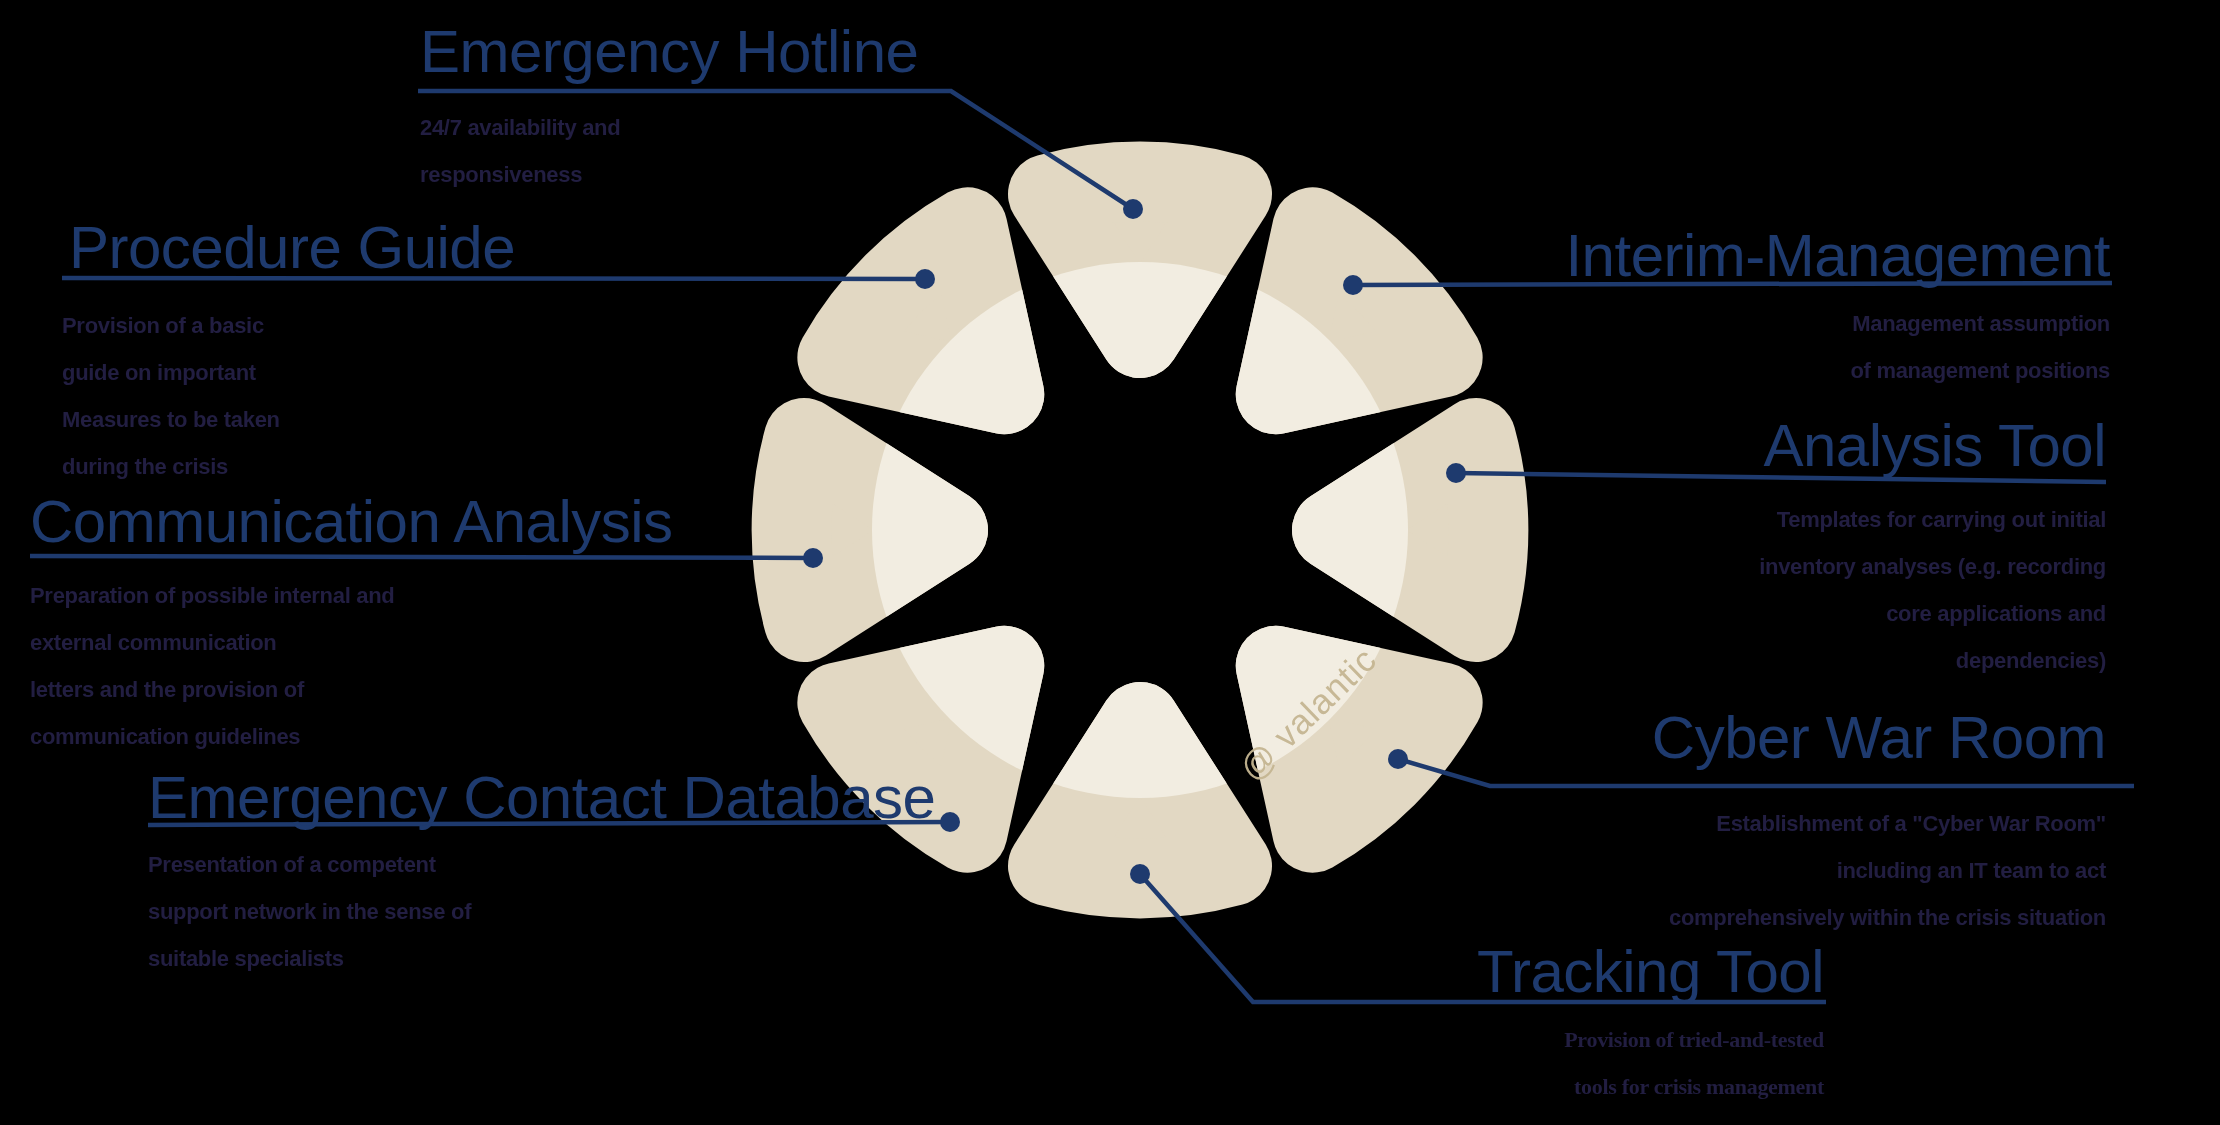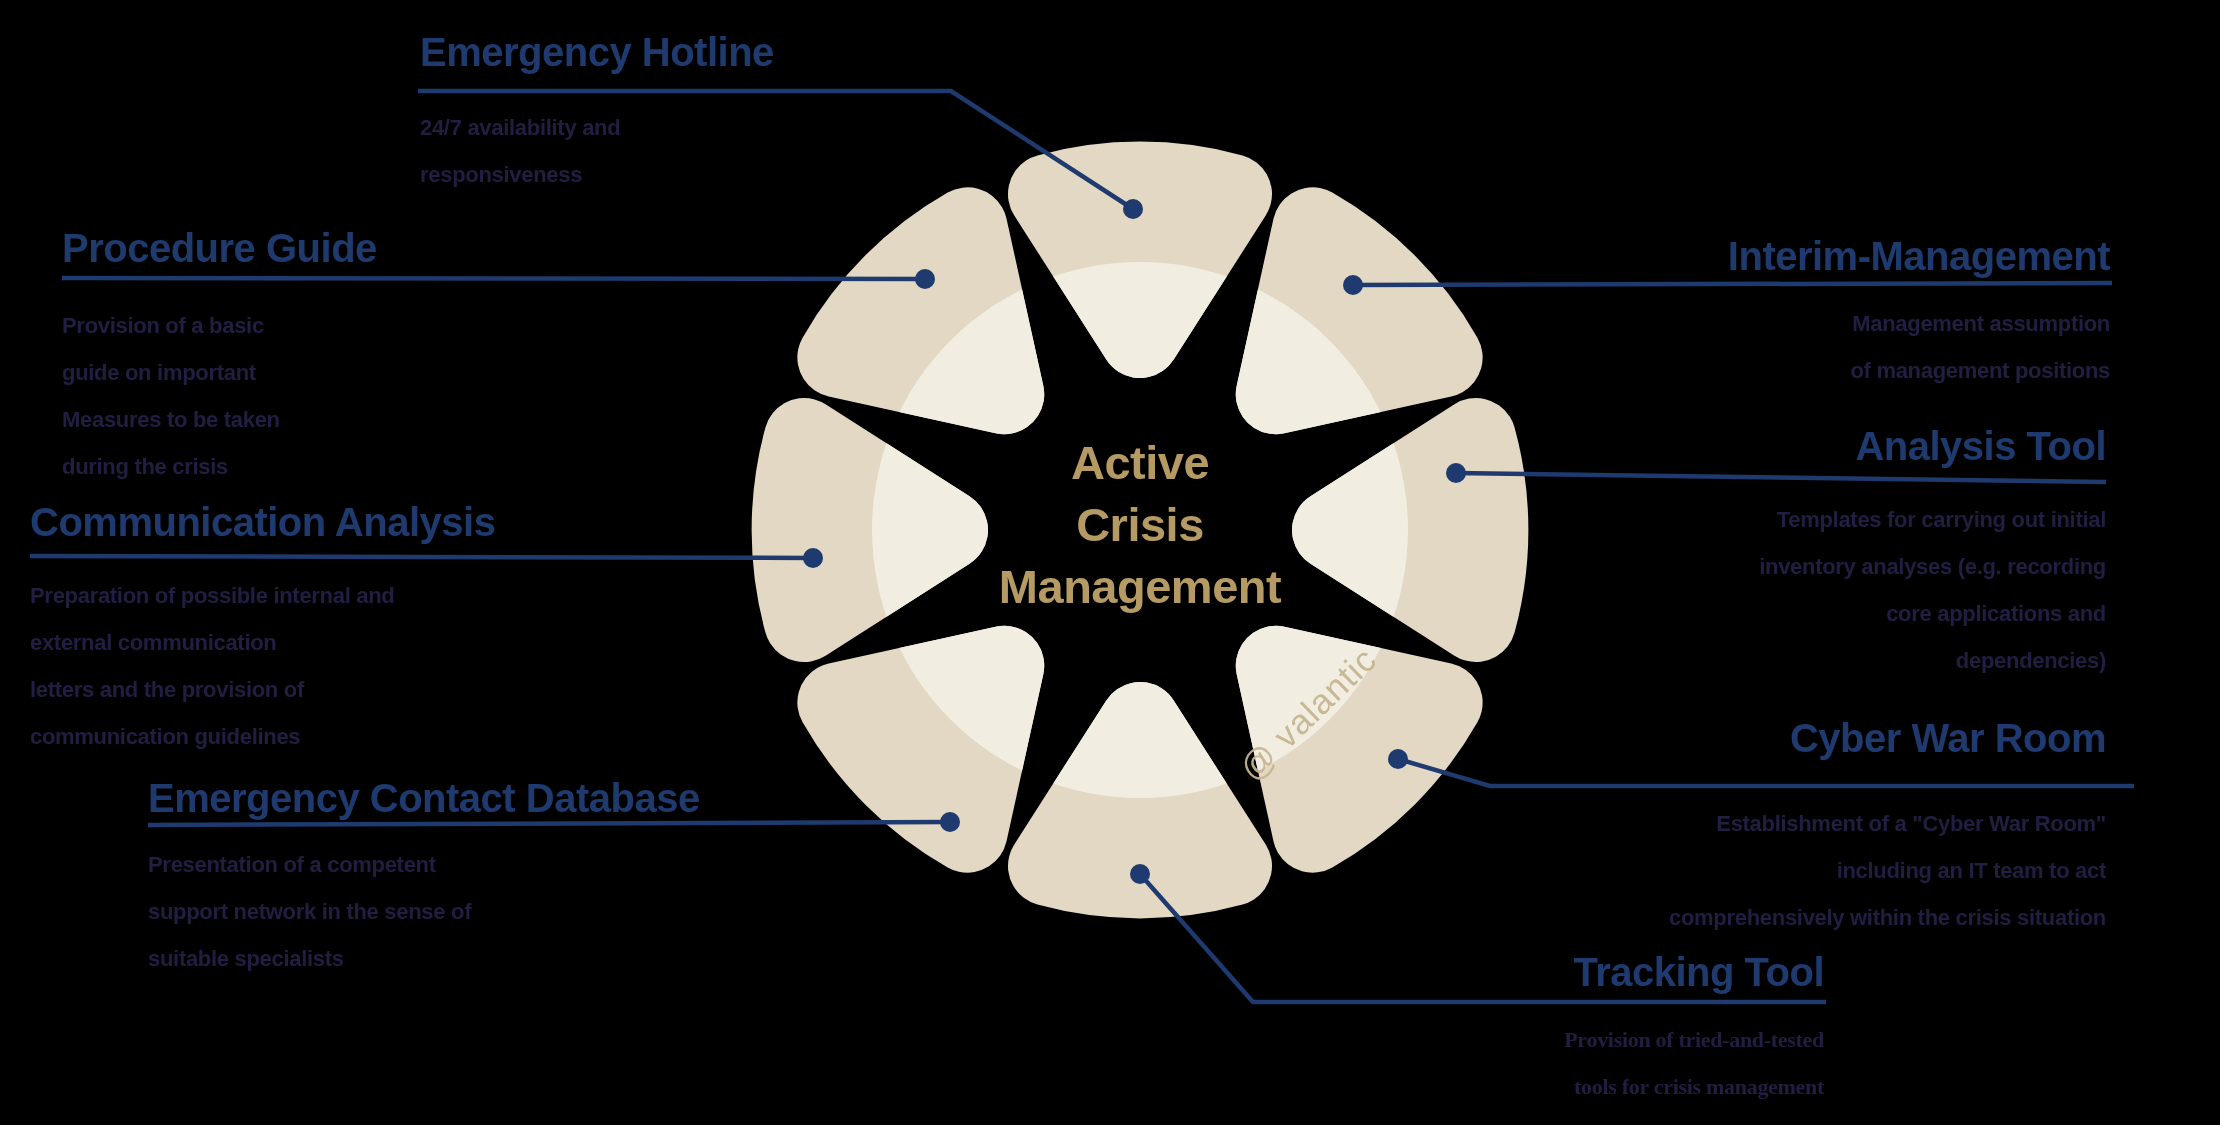--- a/index.html
+++ b/index.html
@@ -22,32 +22,32 @@
     overflow:hidden;
   }
   #wheel{position:absolute;left:0;top:0;}
   .petal{fill:var(--petal-beige);stroke:var(--petal-beige);stroke-width:80;stroke-linejoin:round;}
   .petal-mask-shape{fill:#ffffff;stroke:#ffffff;stroke-width:80;stroke-linejoin:round;}
   .inner-disc{fill:var(--petal-cream);}
   .connector{stroke:var(--line-blue);stroke-width:4.5;fill:none;}
   .dot{fill:var(--line-blue);}
   .label .title{
     position:absolute;
-    font-size:40px;font-weight:bold;letter-spacing:-0.5px;
+    font-size:60px;font-weight:normal;letter-spacing:-0.5px;
     color:var(--heading-blue);white-space:pre;line-height:52px;
   }
   .label .body{
     position:absolute;
     font-size:22px;font-weight:bold;letter-spacing:-0.3px;
     color:var(--body-navy);white-space:pre-line;line-height:47px;
   }
   .align-right .title,.align-right .body{text-align:right;}
   
   .l-eh  .title{left:420px;top:26px;}   .l-eh  .body{left:420px;top:104px;}
-  .l-pg  .title{left:62px;top:222px;}   .l-pg  .body{left:62px;top:302px;}
+  .l-pg  .title{left:69px;top:222px;}   .l-pg  .body{left:62px;top:302px;}
   .l-ct  .title{left:30px;top:496px;}   .l-ct  .body{left:30px;top:572px;}
   .l-ecd .title{left:148px;top:772px;}  .l-ecd .body{left:148px;top:841px;}
   .l-im  .title{right:110px;top:230px;} .l-im  .body{right:110px;top:300px;}
   .l-at  .title{right:114px;top:420px;} .l-at  .body{right:114px;top:496px;margin-left:25px;}
   .l-cwr .title{right:114px;top:712px;} .l-cwr .body{right:114px;top:800px;}
   .l-tt  .title{right:396px;top:946px;} .l-tt  .body{right:396px;top:1016px;font-family:Liberation Serif, serif;}
   #center-title{
     position:absolute;left:940px;top:432px;width:400px;
     text-align:center;color:var(--center-gold);
     font-size:47px;font-weight:bold;line-height:62px;
@@ -124,23 +124,20 @@
         <polyline class="connector" points="2134,786 1490,786 1398,759"></polyline>
         <circle class="dot" cx="1398" cy="759" r="10"></circle>
       </g>
       <g>
         <polyline class="connector" points="1826,1002 1253,1002 1140,874"></polyline>
         <circle class="dot" cx="1140" cy="874" r="10"></circle>
       </g>
     </g>
   </svg>
 
-  <div id="center-title">Active
-Crisis
-Management</div>
 
   <div id="watermark">@ valantic</div>
 
   <div class="label l-eh">
     <div class="title">Emergency Hotline</div>
     <div class="body">24/7 availability and
 responsiveness</div>
   </div>
 
   <div class="label l-pg">

